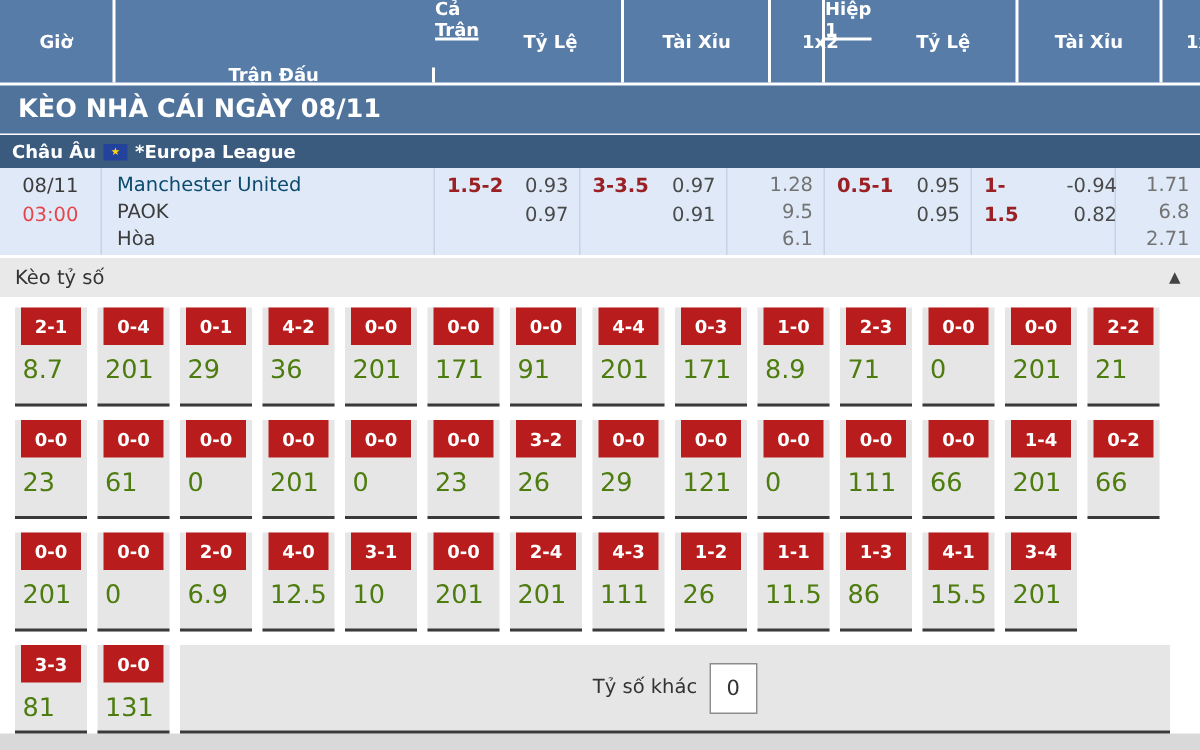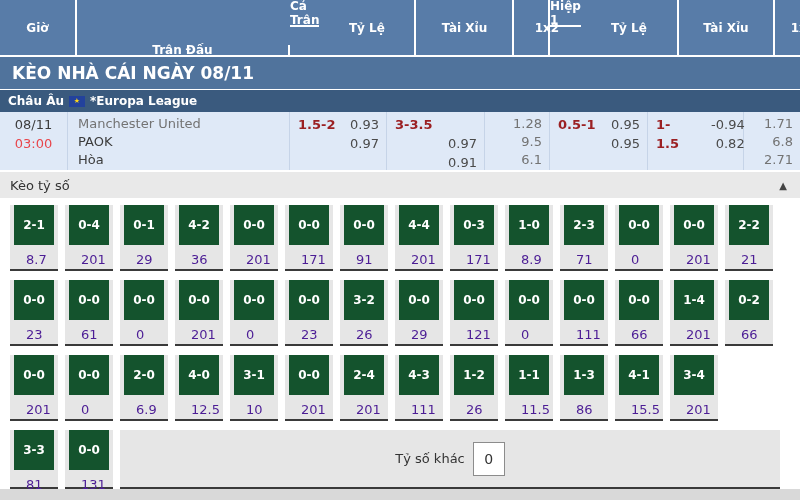--- a/index.html
+++ b/index.html
@@ -41,45 +41,45 @@
              font-size:7px; line-height:1; }
 
   
   .match-row { display:flex; height:58px; background:#dfe9f7; font-size:13px;
                color:#3c3c3c; }
   .m-cell { border-right:1px solid #c6d4e8; padding-top:3px; }
   .m-cell:last-child { border-right:none; }
   .m-time { width:68px; text-align:center; line-height:19px; }
   .m-time .time-red { color:#e8454b; }
   .m-teams { width:222px; padding-left:10px; line-height:18px; }
-  .team-home { color:#737373; }
+  .team-home { color:#0c4a6e; }
   .m-odds { display:flex; justify-content:space-between;
             padding-left:8px; padding-right:7px; }
-  .m-rf { width:97px; } .m-ouf { width:98px;flex-direction:column; } .m-rh { width:98px; } .m-ouh { width:96px;gap:32px; }
+  .m-rf { width:97px; } .m-ouf { width:98px; } .m-rh { width:98px; } .m-ouh { width:96px;gap:32px; }
   .hcp-line { color:#9b2023; font-weight:bold; line-height:19px; }
   .odds-col { text-align:right; color:#4a4a4a; line-height:19px; }
   .m-1x2 { text-align:right; padding-right:7px; color:#737373; line-height:18px; }
   .m-1x2f { width:65px; } .m-1x2h { width:56px; }
 
   
   .section-bar { margin-top:2px; height:26px; background:#e9e9e9; display:flex;
                  align-items:center; justify-content:space-between;
                  padding:0 13px 0 10px; font-size:13px; color:#333; }
   .collapse-tri { font-size:10px; color:#444; cursor:pointer; }
 
   .score-grid { padding:7px 0 0 10px; }
   .score-row { display:flex; gap:7px; margin-bottom:9px; }
   .score-row:last-child { margin-bottom:0; }
   .tile { width:48px; height:66px; background:#e6e6e6;
           border-bottom:2px solid #3a3a3a; }
   .score-row.last .tile { height:59px; }
-  .tile-score { width:40px; height:40px; margin:0 auto; background:#14532d;
+  .tile-score { width:40px; height:25px; margin:0 auto; background:#b91c1c;
                 color:#fff; font-weight:bold; font-size:12px; display:flex;
                 align-items:center; justify-content:center; }
-  .tile-odds { font-size:13px; color:#4c1d95; padding:7px 0 0 16px; }
+  .tile-odds { font-size:17px; color:#4d7c0f; padding:7px 0 0 5px; }
   .other-cell { width:660px; height:59px; background:#e6e6e6;
                 border-bottom:2px solid #3a3a3a; display:flex; align-items:center;
                 justify-content:center; gap:8px; font-size:13px; color:#333; }
   .other-input { width:32px; height:34px; background:#fff; border:1px solid #8c8c8c;
                  display:flex; align-items:center; justify-content:center;
                  font-size:14px; color:#333; }
 
   .bottom-strip { height:11px; background:#d9d9d9; }
 </style>
 </head>

